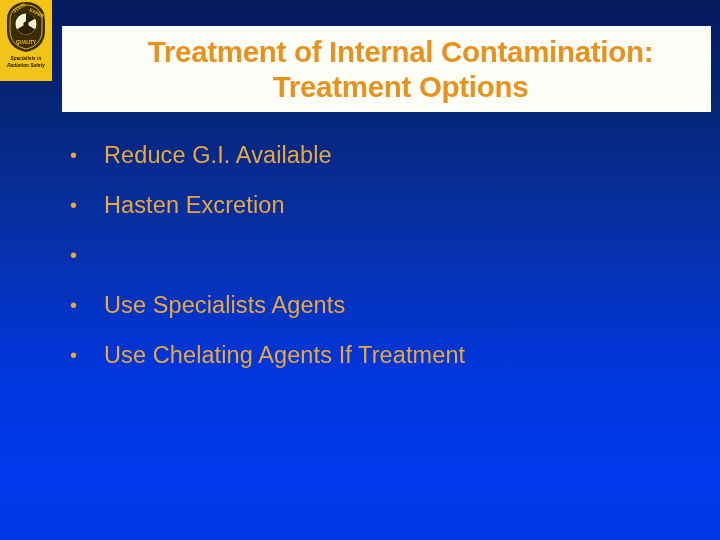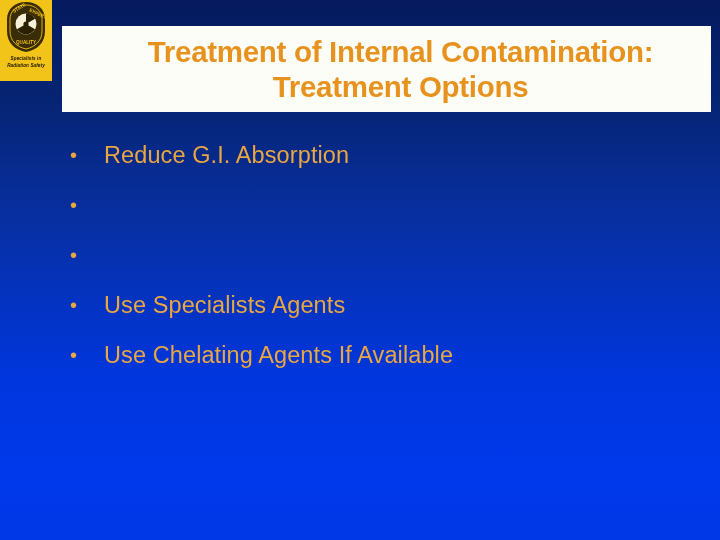--- a/index.html
+++ b/index.html
@@ -140,31 +140,32 @@
   </div>
 
   <div id="title-box">
     <div id="title-text">Treatment of Internal Contamination:
 Treatment Options</div>
   </div>
 
   <div id="bullet-list">
     <div class="bullet-row">
       <span class="bullet-marker">•</span>
-      <span class="bullet-text">Reduce G.I. Absorption</span>
+      <span class="bullet-text">Reduce G.I. Available</span>
     </div>
     <div class="bullet-row">
       <span class="bullet-marker">•</span>
+      <span class="bullet-text">Hasten Excretion</span>
     </div>
     <div class="bullet-row">
       <span class="bullet-marker">•</span>
     </div>
     <div class="bullet-row">
       <span class="bullet-marker">•</span>
       <span class="bullet-text">Use Specialists Agents</span>
     </div>
     <div class="bullet-row">
       <span class="bullet-marker">•</span>
-      <span class="bullet-text">Use Chelating Agents If Available</span>
+      <span class="bullet-text">Use Chelating Agents If Treatment</span>
     </div>
   </div>
 
 </div>
 
 </body></html>

